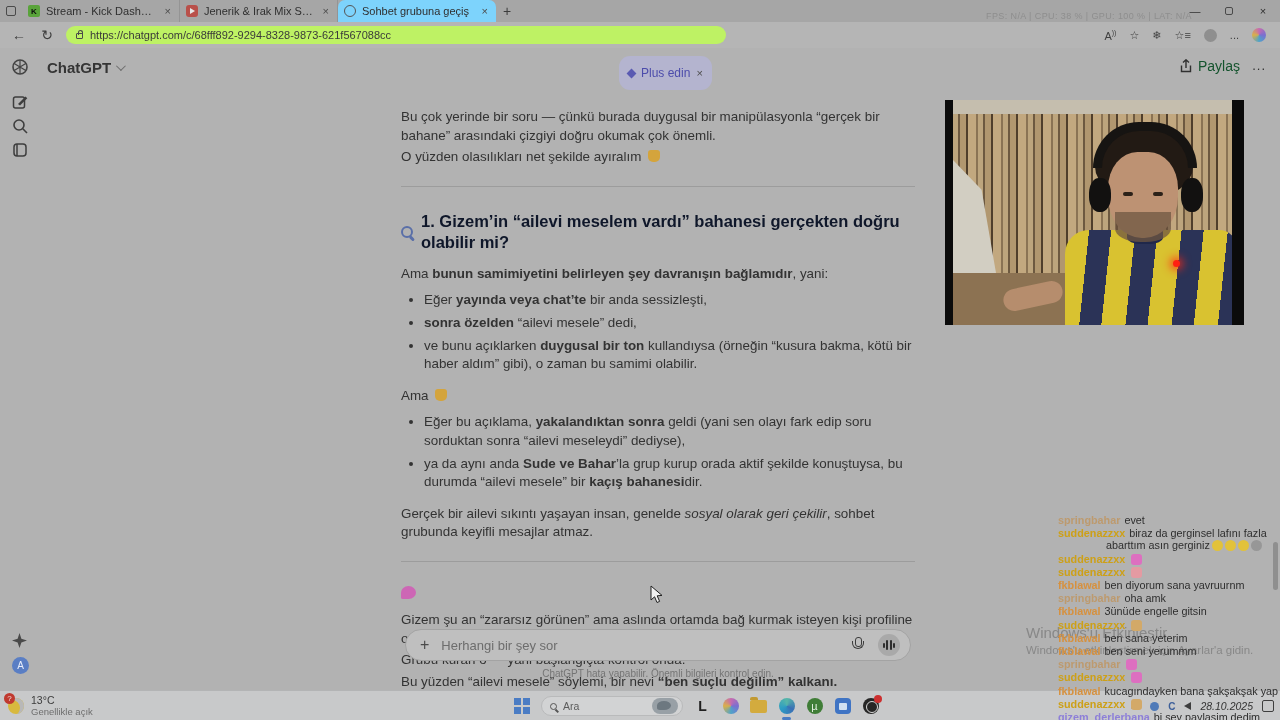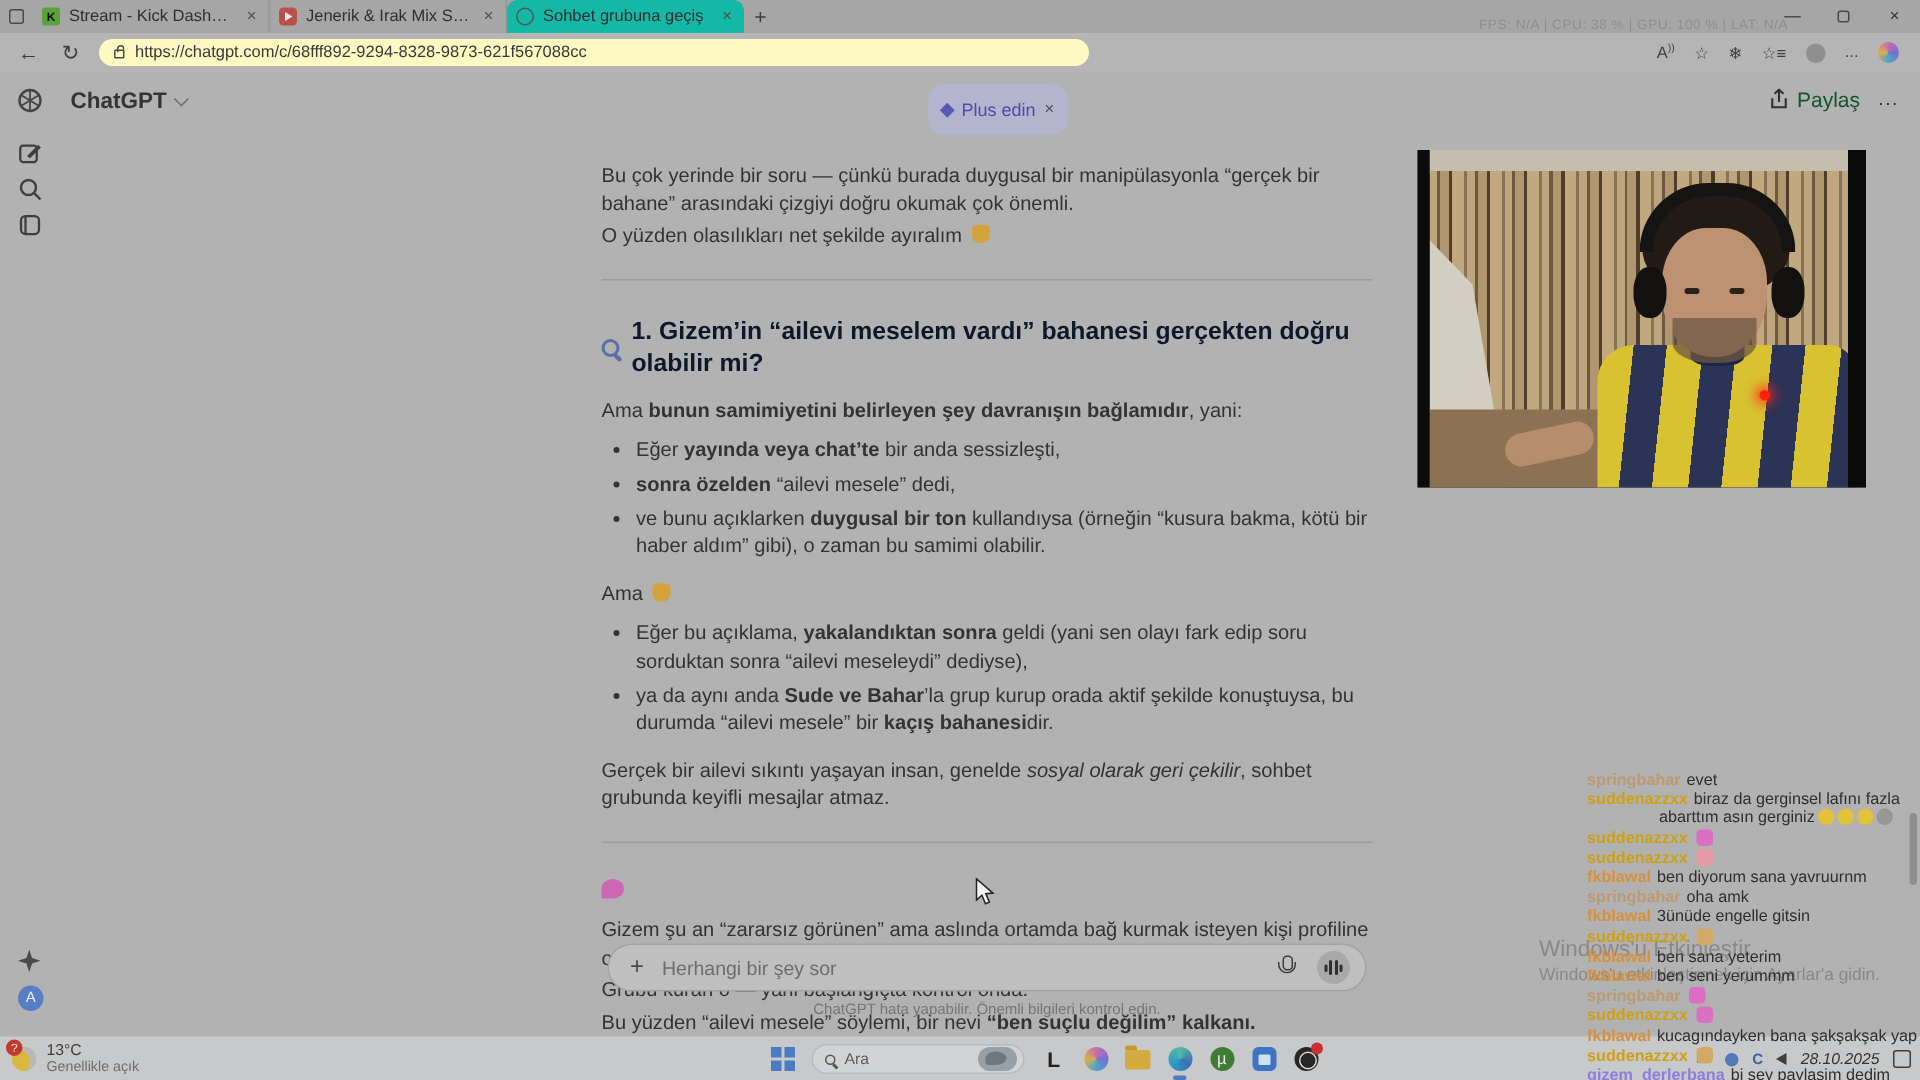--- a/index.html
+++ b/index.html
@@ -4,36 +4,36 @@
 <style>
   * { margin:0; padding:0; box-sizing:border-box; }
   html,body { width:1280px; height:720px; overflow:hidden; }
   body { font-family:"Liberation Sans", sans-serif; background:#b2b2b2; position:relative; color:#333; }
 
   
   .tabbar { position:absolute; top:0; left:0; width:1280px; height:22px; background:#a6a6a6; display:flex; align-items:center; }
   .tab-actions { width:22px; height:22px; display:flex; align-items:center; justify-content:center; }
   .sq-icon { width:10px; height:10px; border:1.4px solid #4a4a4a; border-radius:2px; }
   .tab { height:22px; width:158px; display:flex; align-items:center; gap:6px; padding:0 6px; font-size:11px; color:#2f2f2f; border-right:1px solid #949494; overflow:hidden; white-space:nowrap; }
-  .tab.active { background:#14b8a6; border-radius:7px 7px 0 0; border-right:none; }
+  .tab.active { background:#7dd3fc; border-radius:7px 7px 0 0; border-right:none; }
   .tab .lbl { flex:1; overflow:hidden; text-overflow:ellipsis; }
   .tab .x { color:#4c4c4c; font-size:11px; padding:0 2px; }
   .favicon { width:12px; height:12px; border-radius:2px; flex:none; display:flex; align-items:center; justify-content:center; font-size:8px; font-weight:bold; }
   .fav-kick { background:#59a33a; color:#0c0c0c; }
   .fav-yt { background:#b9504a; border-radius:3px; position:relative; }
   .fav-yt:after { content:""; position:absolute; left:4px; top:3px; border-left:5px solid #e8e8e8; border-top:3px solid transparent; border-bottom:3px solid transparent; }
   .fav-gpt { border:1.3px solid #555; border-radius:50%; background:transparent; }
   .newtab { width:22px; text-align:center; font-size:14px; color:#3c3c3c; }
   .win-controls { position:absolute; right:0; top:0; height:22px; display:flex; }
   .win-controls span { width:34px; height:22px; display:flex; align-items:center; justify-content:center; font-size:11px; color:#2e2e2e; }
   .stats-overlay { position:absolute; top:11px; right:88px; font-size:9px; color:#8e8e8e; letter-spacing:.4px; }
 
   .toolbar { position:absolute; top:22px; left:0; width:1280px; height:26px; background:#b5b5b5; display:flex; align-items:center; gap:10px; padding:0 10px; }
   .nav-glyph { font-size:14px; color:#3d3d3d; width:18px; text-align:center; }
-  .urlbox { width:660px; height:18px; background:#fef9c3; border-radius:9px; display:flex; align-items:center; gap:7px; padding:0 10px; font-size:11px; color:#3a3a3a; }
+  .urlbox { width:660px; height:18px; background:#bef264; border-radius:9px; display:flex; align-items:center; gap:7px; padding:0 10px; font-size:11px; color:#3a3a3a; }
   .lock { width:7px; height:6px; border:1.2px solid #4a4a4a; border-radius:1px; position:relative; margin-top:2px; }
   .lock:before { content:""; position:absolute; top:-4px; left:0.6px; width:3.6px; height:4px; border:1.2px solid #4a4a4a; border-bottom:none; border-radius:3px 3px 0 0; }
   .tb-right { margin-left:auto; display:flex; align-items:center; gap:13px; padding-right:4px; }
   .tb-ic { font-size:11px; color:#3f3f3f; }
   .avatar-sm { width:13px; height:13px; border-radius:50%; background:#8f8f8f; }
   .copilot { width:14px; height:14px; border-radius:50%; background:conic-gradient(#c66bb0,#7a6fd0,#4fa3c9,#d9b04a,#c66bb0); }
 
   
   .gpt-logo { position:absolute; left:11px; top:58px; }
   .brand { position:absolute; left:47px; top:59px; font-size:15px; color:#353535; font-weight:600; display:flex; align-items:center; gap:5px; }

